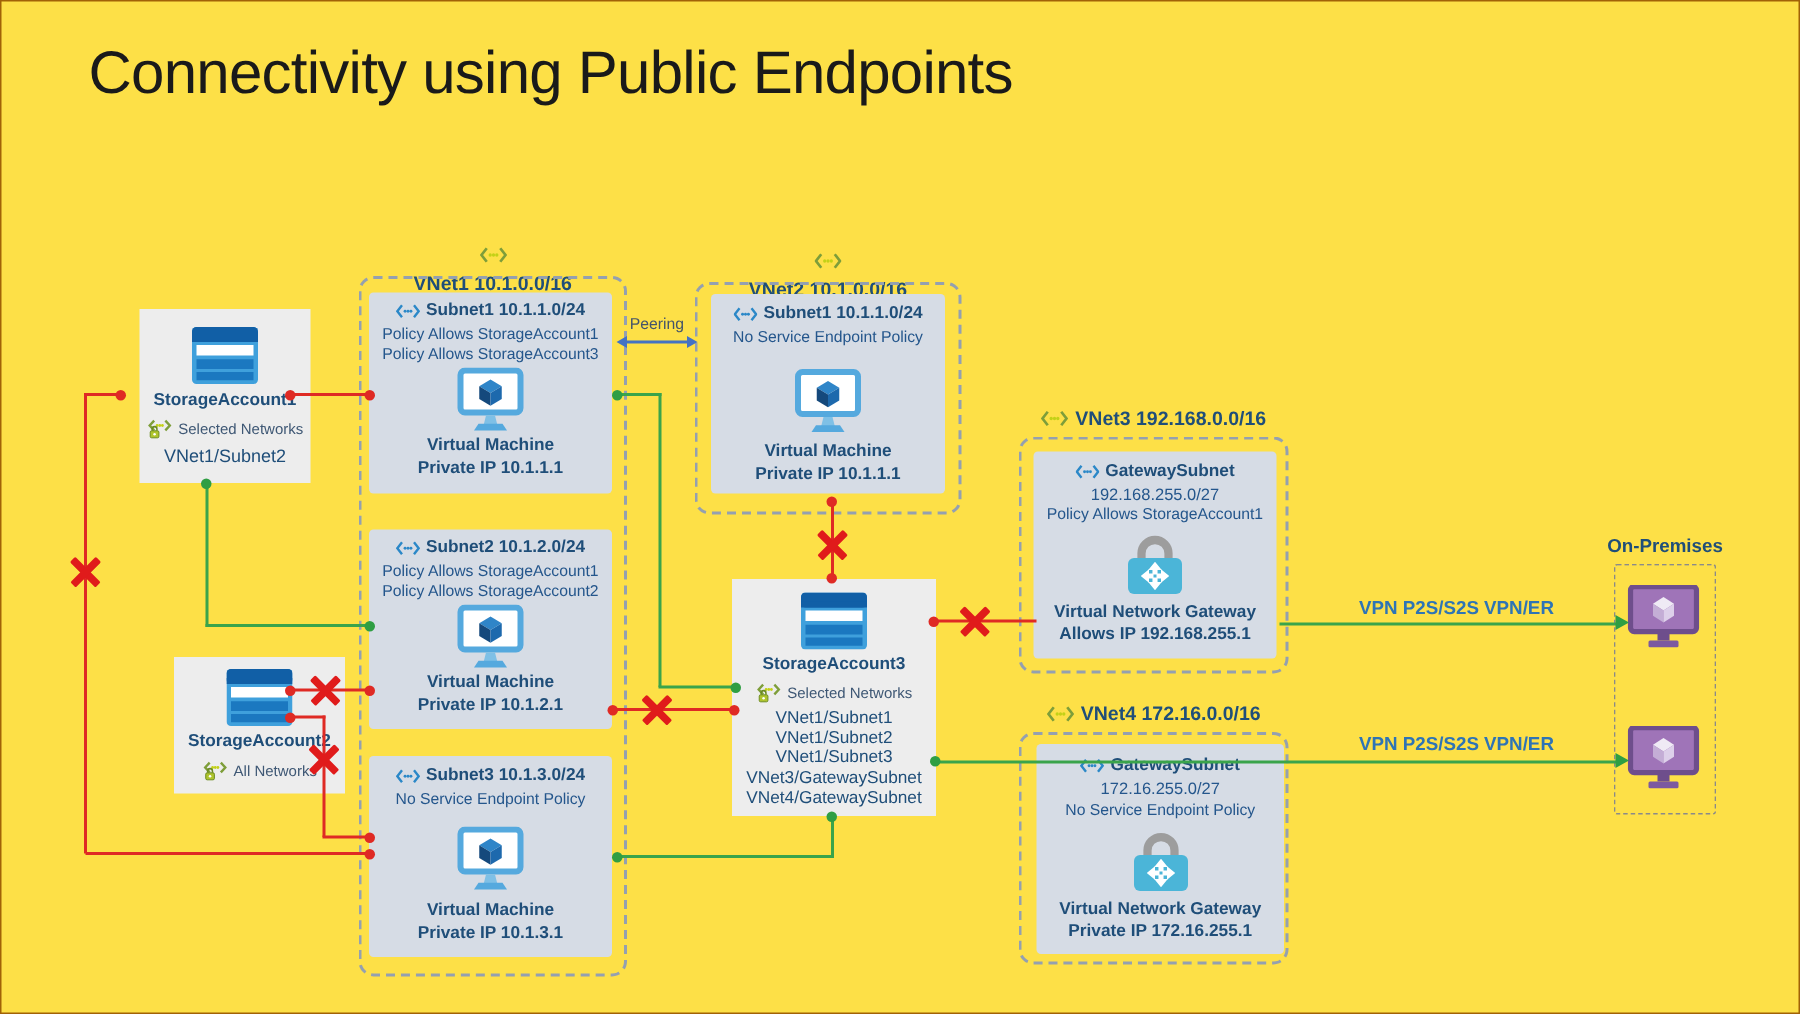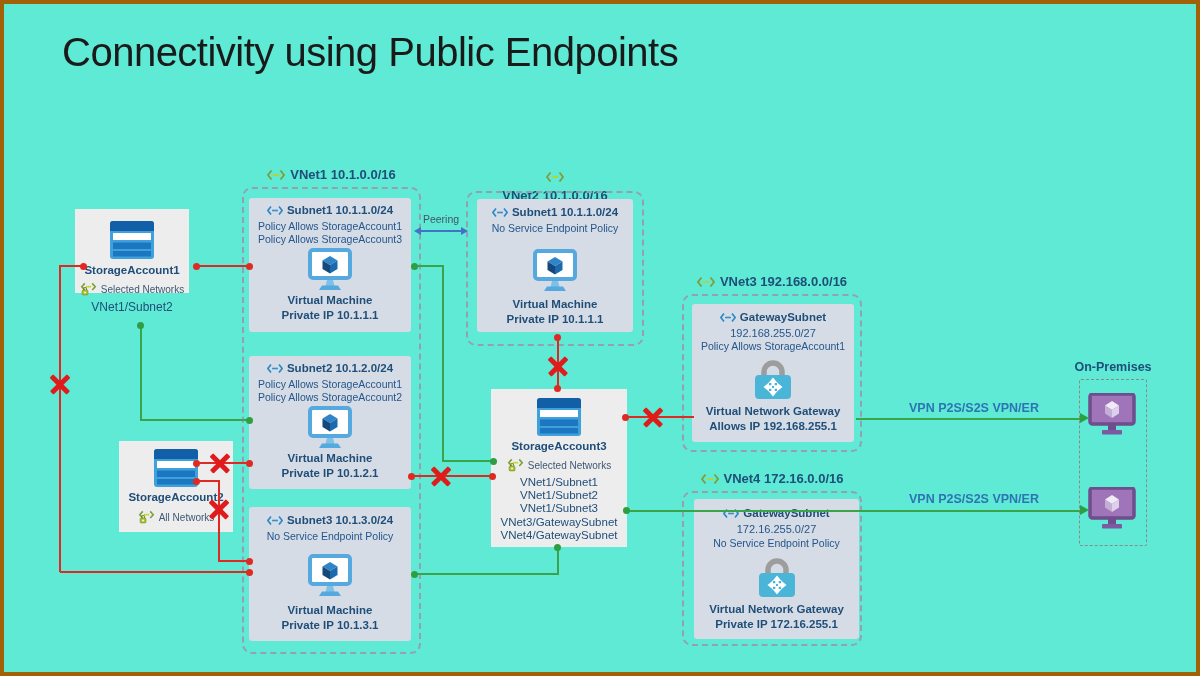--- a/index.html
+++ b/index.html
@@ -1,18 +1,18 @@
 <!DOCTYPE html>
 <html><head>
 <meta charset="utf-8">
 <style>
   * { margin:0; padding:0; box-sizing:border-box; }
   body { background:#fff; font-family:"Liberation Sans", sans-serif; }
-  .stage { position:relative; width:1200px; height:676px; background:#5eead4;
-           border:4px solid #a16207; overflow:hidden;padding-left:19px; }
+  .stage { position:relative; width:1200px; height:676px; background:#fde047;
+           border:1px solid #a16207; overflow:hidden;padding-left:19px; }
   .abs { position:absolute; }
   .title { position:absolute; left:58px; top:26px; font-size:40px; font-weight:300;
            color:#1a1a1a; letter-spacing:-0.5px; }
   
   .sa { position:absolute; background:#EDEDED; text-align:center; }
   .subnet { position:absolute; background:#D6DCE5; border-radius:3px; text-align:center; }
   .vnet { position:absolute; border:2px dashed #94A0B0; border-radius:10px; }
   .onprem-box { position:absolute; border:1.5px dashed #8a8a8a; border-radius:2px; }
   .vnet-label { position:absolute; display:flex; justify-content:center; align-items:center;
                 gap:5px; font-weight:bold; font-size:13px; color:#1F4E79; }
@@ -112,21 +112,21 @@
       <rect x="2.2" y="8.8" width="6.2" height="5" rx="1" fill="#AFC42D" stroke="#6C8B22" stroke-width="0.7"></rect>
       <circle cx="5.3" cy="11.2" r="0.9" fill="#fff"></circle>
     </symbol>
   </defs>
 </svg>
 
 <div class="stage">
 
   <div class="title">Connectivity using Public Endpoints</div>
 
-  <div class="sa" style="left:71px; top:205px; width:114px; height:84px;">
+  <div class="sa" style="left:92px; top:205px; width:114px; height:116px;">
     <span class="icon-c" style="top:12px;">
         <svg class="ic" width="44" height="38">
           <use href="#sym-storage"></use>
         </svg>
       </span>
     <div class="name" style="top:55px;">StorageAccount1</div>
     <div class="row-c" style="top:73px;">
       <span>
           <svg class="ic" width="17" height="14">
             <use href="#sym-vnet-lock"></use>
@@ -147,21 +147,21 @@
     <div class="row-c" style="top:69px;">
       <span>
           <svg class="ic" width="17" height="14">
             <use href="#sym-vnet-lock"></use>
           </svg>
         </span>
       <span class="nettxt">All Networks</span>
     </div>
   </div>
 
-  <div class="vnet-label" style="left:238px; width:179px; top:163px;">
+  <div class="vnet-label" style="left:238px; width:179px; top:163px;flex-direction:column;">
     <span>
         <svg class="ic" width="18" height="12">
           <use href="#sym-vnet-g"></use>
         </svg>
       </span>
     <span>VNet1 10.1.0.0/16</span>
   </div>
   <div class="vnet" style="left:238px; top:183px; width:179px; height:467px;"></div>
 
   <div class="subnet" style="left:245px; top:194px; width:162px; height:134px;">

